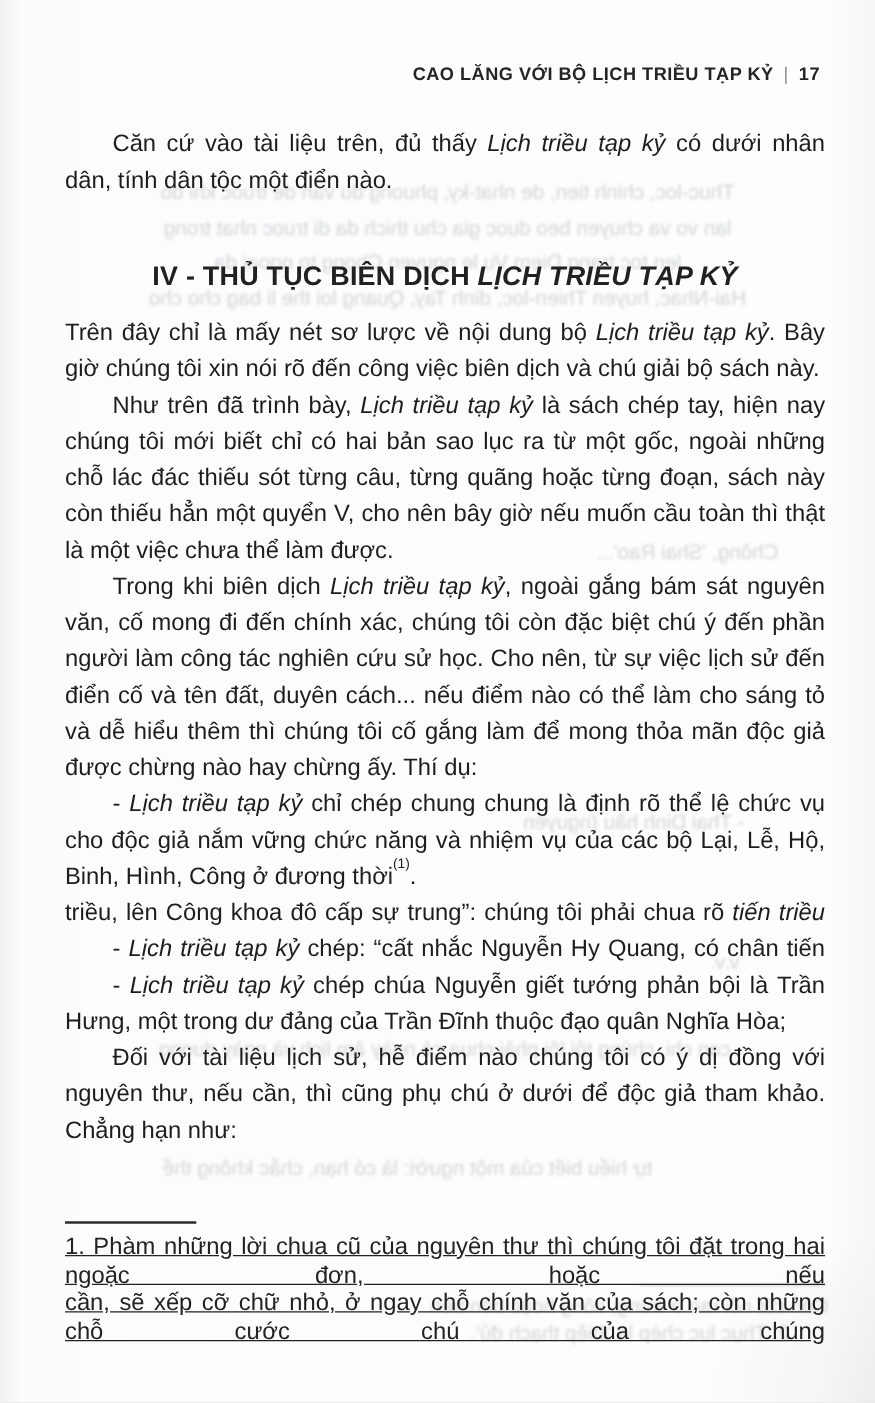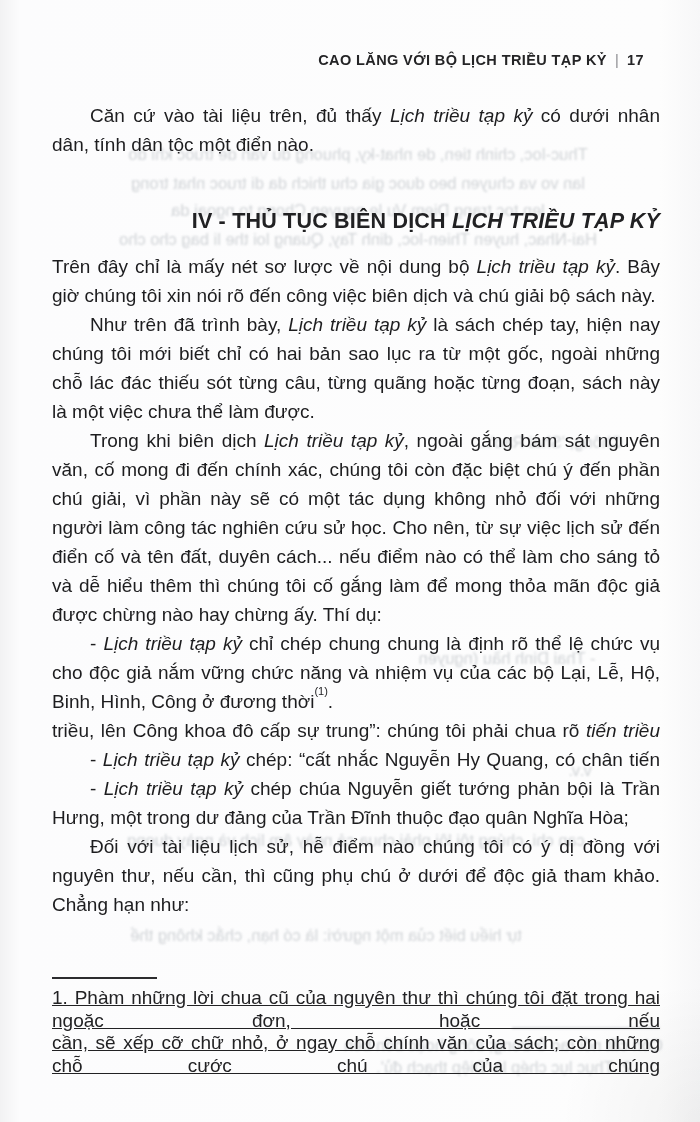--- a/index.html
+++ b/index.html
@@ -10,42 +10,42 @@
     background:
       radial-gradient(circle at 100% 100%, rgba(0,0,0,0.045), rgba(0,0,0,0) 140px),
       linear-gradient(90deg, #f2f2f3 0px, #fcfcfd 20px, #fdfdfd 660px, #f7f7f8 700px);
     font-family:"Liberation Sans", sans-serif;
     color:#1d1d1f;
     overflow:hidden;
   }
 
   
   .header {
-    position:absolute; top:52px; right:56px;
+    position:absolute; top:52px; right:44px;
     font-size:14.5px; font-weight:bold; letter-spacing:0.4px;
     color:#242426; white-space:nowrap;margin-left:32px;
   }
   .header .sep { font-weight:normal; color:#8a8a8e; padding:0 8px; }
 
   
   .text-col { position:absolute; left:52px; top:101px; width:608px; }
 
   .line {
     font-size:19px; line-height:29px;
     text-align:justify; text-align-last:justify;
     color:#1d1d1f;
   }
   .line.last { text-align-last:left; }
   .line.indent { text-indent:38px; }
   .line sup { font-size:11px; position:relative; top:-6px; line-height:0; }
 
   .heading {
     margin-top:45px; margin-bottom:14px;
     line-height:34px; height:34px;
-    text-align:right; font-weight:bold;
+    text-align:center; font-weight:bold;
     font-size:21.5px; letter-spacing:0.2px; color:#212123;
   }
 
   .fn-rule { margin-top:58px; width:105px; border-top:2px solid #2c2c2e; height:0; }
   .footnote { margin-top:8px; }
   .fn-line {
     font-size:19px; line-height:22.5px;
     text-align:justify; text-align-last:justify; color:#222224;text-decoration:underline;
   }
 
@@ -105,26 +105,26 @@
 
     <div id="para-main">
         <div>
           <div class="line"><span>Trên đây chỉ là mấy nét sơ lược về nội dung bộ </span><i>Lịch triều tạp kỷ</i><span>. Bây</span></div>
           <div class="line last"><span>giờ chúng tôi xin nói rõ đến công việc biên dịch và chú giải bộ sách này.</span></div>
         </div>
         <div>
           <div class="line indent"><span>Như trên đã trình bày, </span><i>Lịch triều tạp kỷ</i><span> là sách chép tay, hiện nay</span></div>
           <div class="line"><span>chúng tôi mới biết chỉ có hai bản sao lục ra từ một gốc, ngoài những</span></div>
           <div class="line"><span>chỗ lác đác thiếu sót từng câu, từng quãng hoặc từng đoạn, sách này</span></div>
+          <div class="line"><span>còn thiếu hẳn một quyển V, cho nên bây giờ nếu muốn cầu toàn thì thật</span></div>
           <div class="line last"><span>là một việc chưa thể làm được.</span></div>
         </div>
         <div>
           <div class="line indent"><span>Trong khi biên dịch </span><i>Lịch triều tạp kỷ</i><span>, ngoài gắng bám sát nguyên</span></div>
           <div class="line"><span>văn, cố mong đi đến chính xác, chúng tôi còn đặc biệt chú ý đến phần</span></div>
-          <div class="line"><span>chú giải, vì phần này sẽ có một tác dụng không nhỏ đối với những</span></div>
           <div class="line"><span>người làm công tác nghiên cứu sử học. Cho nên, từ sự việc lịch sử đến</span></div>
           <div class="line"><span>điển cố và tên đất, duyên cách... nếu điểm nào có thể làm cho sáng tỏ</span></div>
           <div class="line"><span>và dễ hiểu thêm thì chúng tôi cố gắng làm để mong thỏa mãn độc giả</span></div>
           <div class="line last"><span>được chừng nào hay chừng ấy. Thí dụ:</span></div>
         </div>
         <div>
           <div class="line indent"><span>- </span><i>Lịch triều tạp kỷ</i><span> chỉ chép chung chung là định rõ thể lệ chức vụ</span></div>
           <div class="line"><span>cho độc giả nắm vững chức năng và nhiệm vụ của các bộ Lại, Lễ, Hộ,</span></div>
           <div class="line last"><span>Binh, Hình, Công ở đương thời</span><sup>(1)</sup><span>.</span></div>
         </div>

